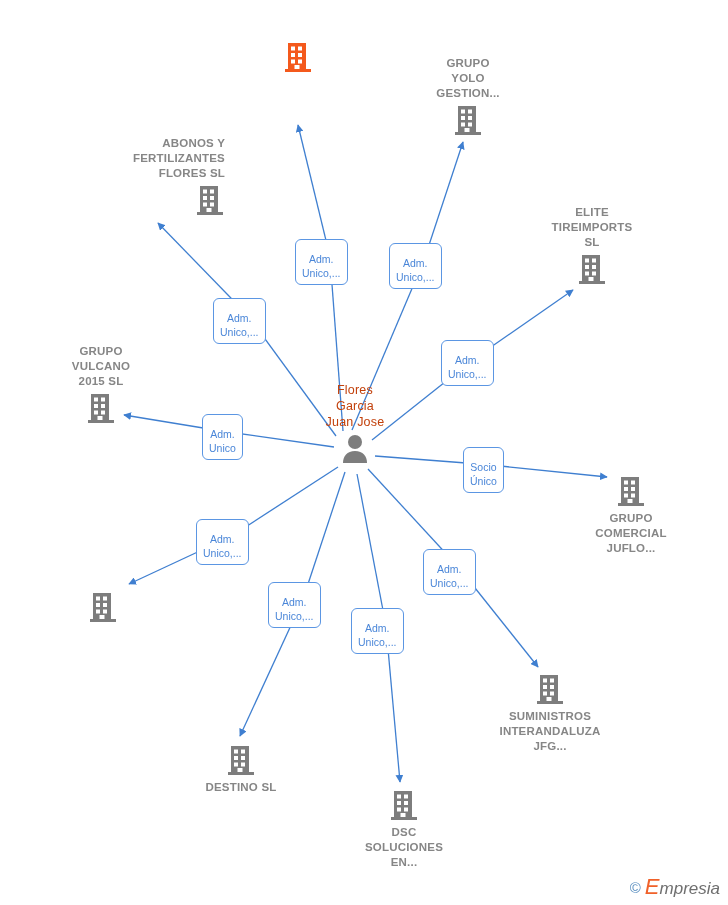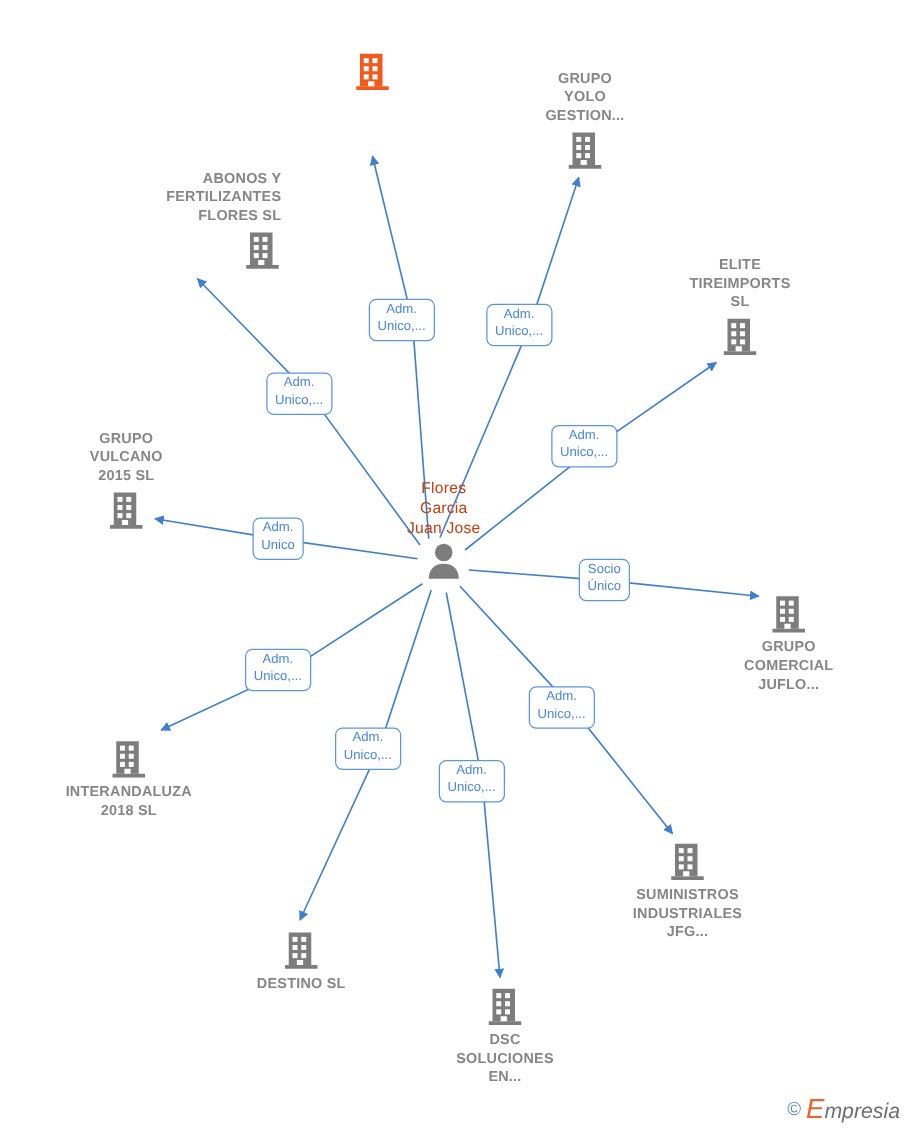--- a/index.html
+++ b/index.html
@@ -60,21 +60,21 @@
   .rel-label {
     position: absolute;
     box-sizing: border-box;
     border: 1.4px solid #5b96e3;
     border-radius: 6px;
     background: #ffffff;
     color: #4a86d8;
     font-size: 10.5px;
     line-height: 13.5px;
     text-align: center;
-    padding: 1px 6px 4px 6px;
+    padding: 13px 6px 4px 6px;
     z-index: 4;
     white-space: pre-line;
   }
   #watermark {
     position: absolute;
     right: 8px;
     bottom: 8px;
     display: flex;
     align-items: center;
     gap: 4px;
@@ -240,37 +240,35 @@
             <rect x="5" y="2" width="18" height="26" fill="#7d7d7d"></rect>
             <rect x="2" y="28" width="26" height="3" fill="#7d7d7d"></rect>
             <rect x="8" y="5.5" width="4" height="4" fill="#ffffff"></rect>
             <rect x="15" y="5.5" width="4" height="4" fill="#ffffff"></rect>
             <rect x="8" y="12" width="4" height="4" fill="#ffffff"></rect>
             <rect x="15" y="12" width="4" height="4" fill="#ffffff"></rect>
             <rect x="8" y="18.5" width="4" height="4" fill="#ffffff"></rect>
             <rect x="15" y="18.5" width="4" height="4" fill="#ffffff"></rect>
             <rect x="11.5" y="24" width="5" height="4" fill="#ffffff"></rect>
           </svg></div>
-        <div class="node-label">INTERANDALUZA
-2018  SL</div>
       </div>
       <div class="node label-below" style="left: 550px; top: 671px;">
         <div class="node-icon"><svg width="30" height="32" viewBox="0 0 30 32" xmlns="http://www.w3.org/2000/svg">
             <rect x="5" y="2" width="18" height="26" fill="#7d7d7d"></rect>
             <rect x="2" y="28" width="26" height="3" fill="#7d7d7d"></rect>
             <rect x="8" y="5.5" width="4" height="4" fill="#ffffff"></rect>
             <rect x="15" y="5.5" width="4" height="4" fill="#ffffff"></rect>
             <rect x="8" y="12" width="4" height="4" fill="#ffffff"></rect>
             <rect x="15" y="12" width="4" height="4" fill="#ffffff"></rect>
             <rect x="8" y="18.5" width="4" height="4" fill="#ffffff"></rect>
             <rect x="15" y="18.5" width="4" height="4" fill="#ffffff"></rect>
             <rect x="11.5" y="24" width="5" height="4" fill="#ffffff"></rect>
           </svg></div>
         <div class="node-label">SUMINISTROS
-INDUSTRIALES
+INTERANDALUZA
 JFG...</div>
       </div>
       <div class="node label-below" style="left: 241px; top: 742px;">
         <div class="node-icon"><svg width="30" height="32" viewBox="0 0 30 32" xmlns="http://www.w3.org/2000/svg">
             <rect x="5" y="2" width="18" height="26" fill="#7d7d7d"></rect>
             <rect x="2" y="28" width="26" height="3" fill="#7d7d7d"></rect>
             <rect x="8" y="5.5" width="4" height="4" fill="#ffffff"></rect>
             <rect x="15" y="5.5" width="4" height="4" fill="#ffffff"></rect>
             <rect x="8" y="12" width="4" height="4" fill="#ffffff"></rect>
             <rect x="15" y="12" width="4" height="4" fill="#ffffff"></rect>

